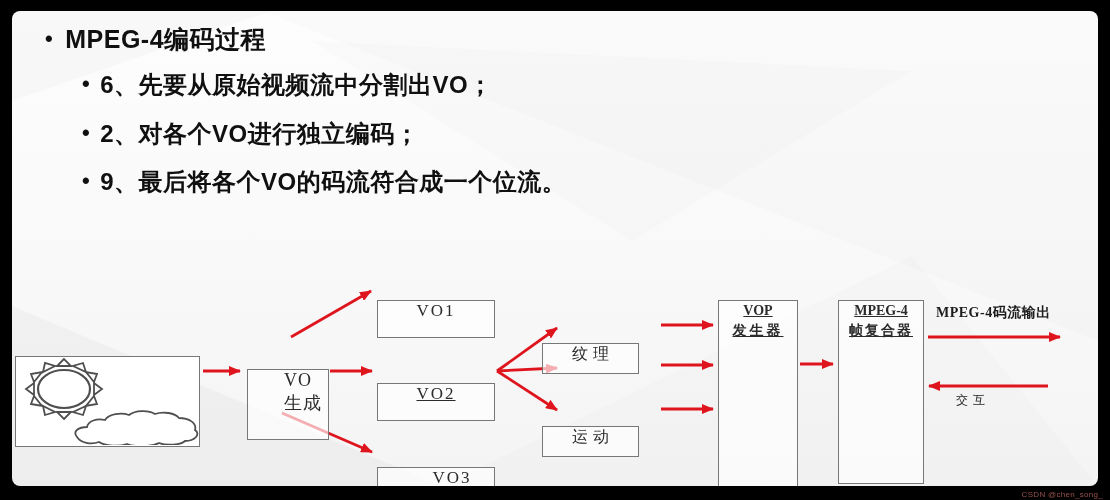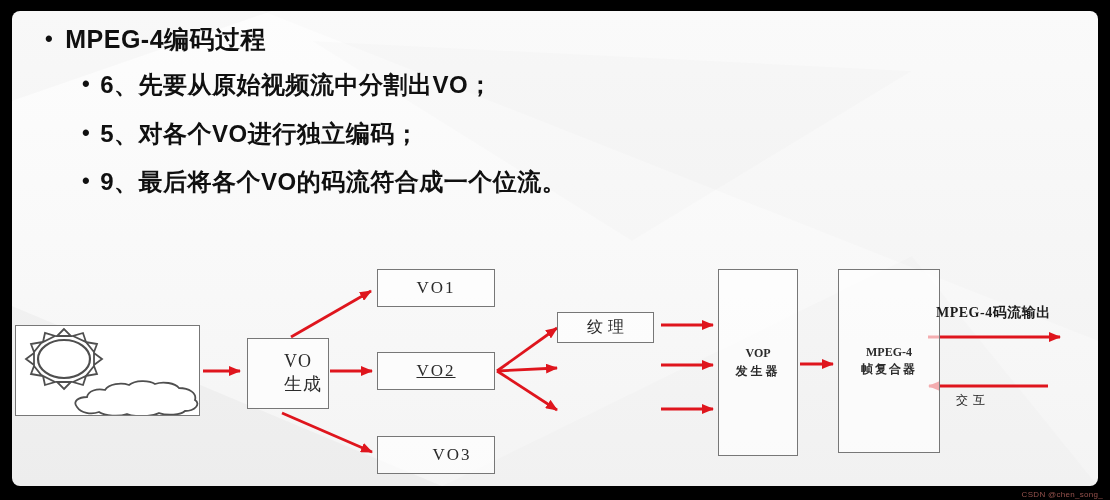--- a/index.html
+++ b/index.html
@@ -16,31 +16,31 @@
   
   .title-row{position:absolute;left:33px;top:12px;display:flex;align-items:baseline;
     font-weight:bold;color:#101010;font-size:25px;letter-spacing:0.5px;white-space:nowrap;}
   .bullet-row{position:absolute;display:flex;align-items:baseline;
     font-weight:bold;color:#101010;font-size:24px;letter-spacing:0.5px;white-space:nowrap;}
   .b1{left:70px;top:58px;} .b2{left:70px;top:107px;} .b3{left:70px;top:155px;}
   .dot{font-size:22px;margin-right:12px;transform:translateY(-2px);}
   .bullet-row .dot{margin-right:10px;}
   
   .dbox{position:absolute;border:1.5px solid #777;background:rgba(255,255,255,.65);
-    display:flex;align-items:center;justify-content:center;box-sizing:border-box;
-    font-family:"Liberation Serif","DejaVu Serif",serif;color:#2b2b2b;}
+    display:flex;justify-content:center;box-sizing:border-box;
+    font-family:"Liberation Serif","DejaVu Serif",serif;color:#2b2b2b;margin-top:31px;}
   .src{left:3px;top:314px;width:185px;height:91px;background:#fff;}
   .vogen{left:235px;top:327px;width:82px;height:71px;font-size:18px;letter-spacing:1px;padding-left:36px;}
   .vobox{left:365px;width:118px;height:38px;font-size:17px;letter-spacing:2px;}
   .vo1{top:258px;} .vo2{top:341px;text-decoration:underline;} .vo3{top:425px;padding-left:32px;}
-  .feat{left:545px;width:97px;height:31px;font-size:16px;letter-spacing:5px;text-indent:5px;}
+  .feat{left:530px;width:97px;height:31px;font-size:16px;letter-spacing:5px;text-indent:5px;}
   .tex{top:301px;} .shp{top:341px;} .mot{top:384px;}
-  .tall{font-weight:bold;font-size:12px;text-align:center;line-height:1.45;}
+  .tall{font-weight:bold;font-size:14px;text-align:center;line-height:1.45;text-decoration:underline;}
   .vop{left:706px;top:258px;width:80px;height:187px;}
-  .mux{left:826px;top:258px;width:102px;height:184px;}
+  .mux{left:826px;top:258px;width:86px;height:184px;}
   .flabel{position:absolute;font-family:"Liberation Serif","DejaVu Serif",serif;
     color:#1c1c1c;white-space:nowrap;}
   .outlbl{left:924px;top:293px;font-size:14px;font-weight:bold;letter-spacing:0.5px;}
   .intlbl{left:944px;top:381px;font-size:12px;letter-spacing:5px;}
   .arrows{position:absolute;left:0;top:0;pointer-events:none;}
   
   .watermark{position:absolute;right:7px;bottom:1px;font-size:8px;color:#96524d;
     letter-spacing:0.3px;}
 </style>
 </head>
@@ -59,21 +59,21 @@
   <div class="title-row">
     <span class="dot">•</span>
     <span>MPEG-4编码过程</span>
   </div>
   <div class="bullet-row b1">
     <span class="dot">•</span>
     <span>6、先要从原始视频流中分割出VO；</span>
   </div>
   <div class="bullet-row b2">
     <span class="dot">•</span>
-    <span>5、对各个VO进行独立编码；</span>
+    <span>2、对各个VO进行独立编码；</span>
   </div>
   <div class="bullet-row b3">
     <span class="dot">•</span>
     <span>9、最后将各个VO的码流符合成一个位流。</span>
   </div>
 
   <svg class="arrows" width="1086" height="475">
     <defs>
       <marker id="ah" viewBox="0 0 12 10" refX="11" refY="5" markerWidth="12" markerHeight="10" markerUnits="userSpaceOnUse" orient="auto">
         <path d="M0,0 L12,5 L0,10 Z" fill="#df151d"></path>
@@ -125,20 +125,23 @@
   </div>
   <div class="dbox vobox vo2">
     <span>VO2</span>
   </div>
   <div class="dbox vobox vo3">
     <span>VO3</span>
   </div>
   <div class="dbox feat tex">
     <span>纹理</span>
   </div>
+  <div class="dbox feat mot">
+    <span>运动</span>
+  </div>
   <div class="dbox tall vop">
     <span>
       <span style="display:block">VOP</span>
       <span style="display:block;letter-spacing:3px">发生器</span>
     </span>
   </div>
   <div class="dbox tall mux">
     <span>
       <span style="display:block">MPEG-4</span>
       <span style="display:block;letter-spacing:2px">帧复合器</span>

